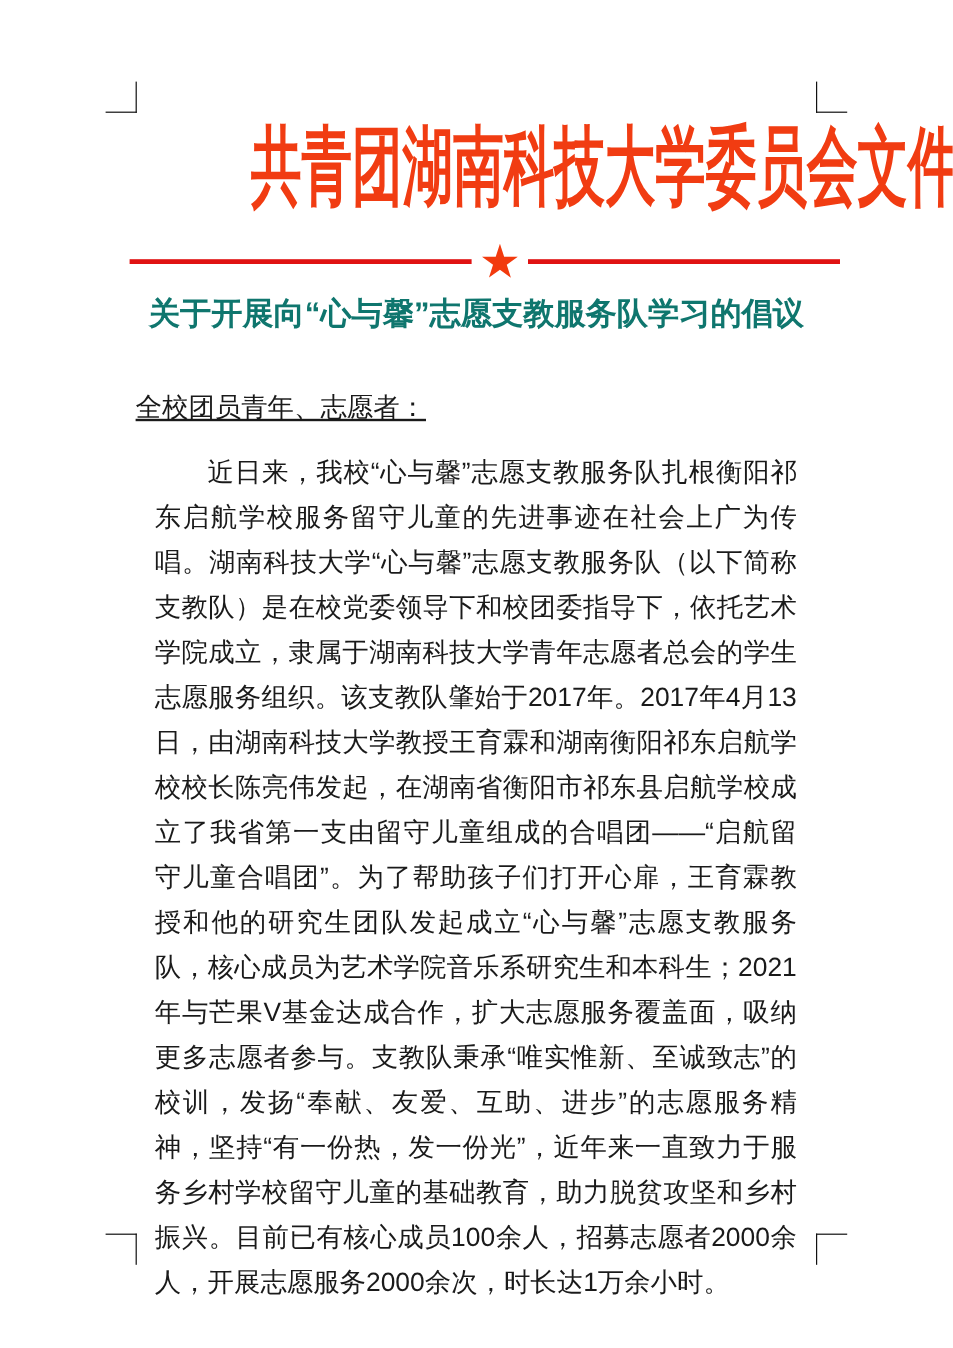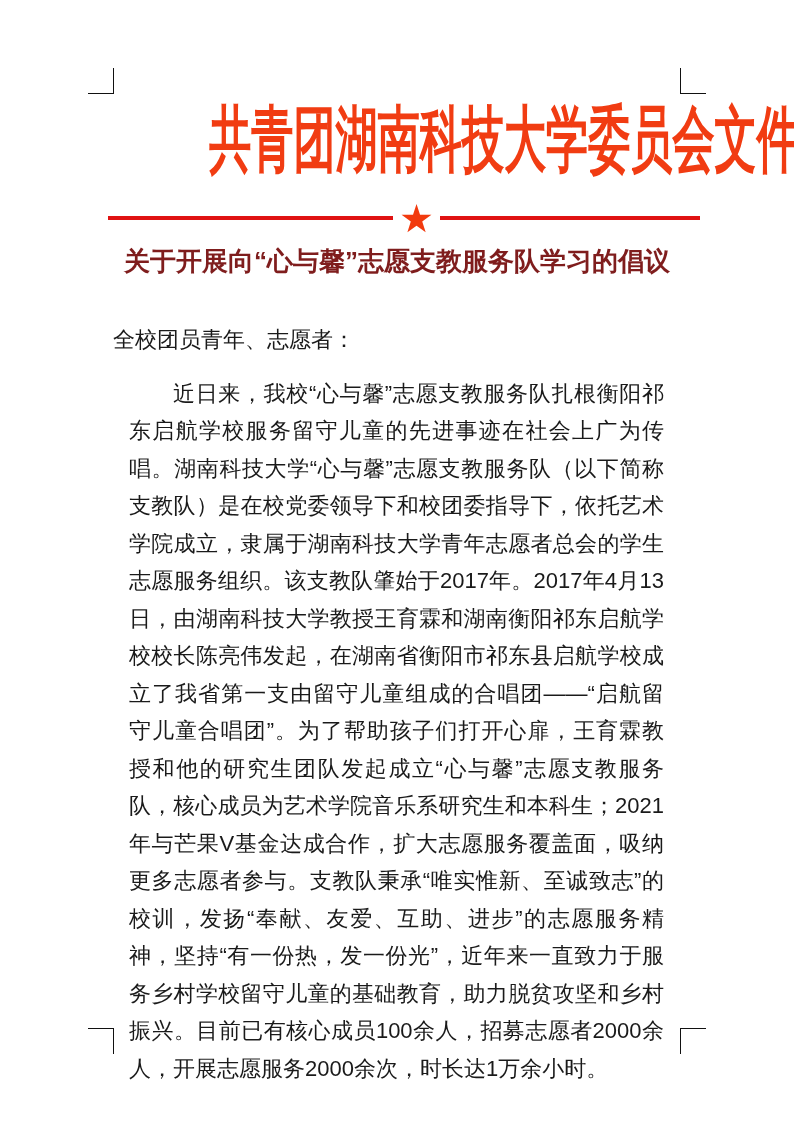--- a/index.html
+++ b/index.html
@@ -73,35 +73,36 @@
   
   .heading {
     position: absolute;
     top: 244px;
     left: 0;
     width: 794px;
     margin: 0;
     text-align: center;
     font-size: 26px;
     font-weight: bold;
-    color: #7f1d1d;
+    color: #0f766e;
   }
 
   
   .body-block {
     position: absolute;
     top: 321px;
     left: 113px;
     width: 567px;
     font-size: 22px;
     line-height: 37.5px;
     color: var(--body-text, #1a1a1a);
   }
   .salutation {
     margin: 0;
+    text-decoration: underline;
   }
   .para {
     margin: 16px;
     text-indent: 2em;
     text-align: justify;
   }
 </style>
 </head>
 <body>
 

